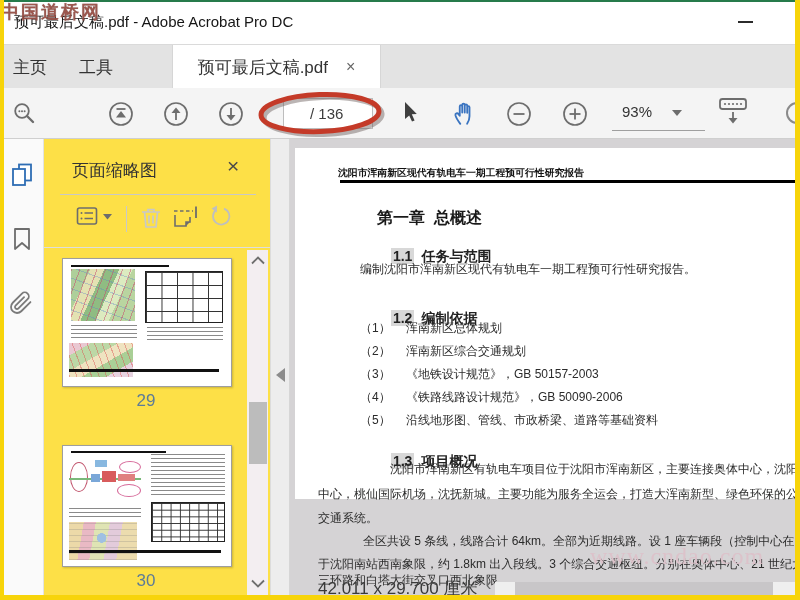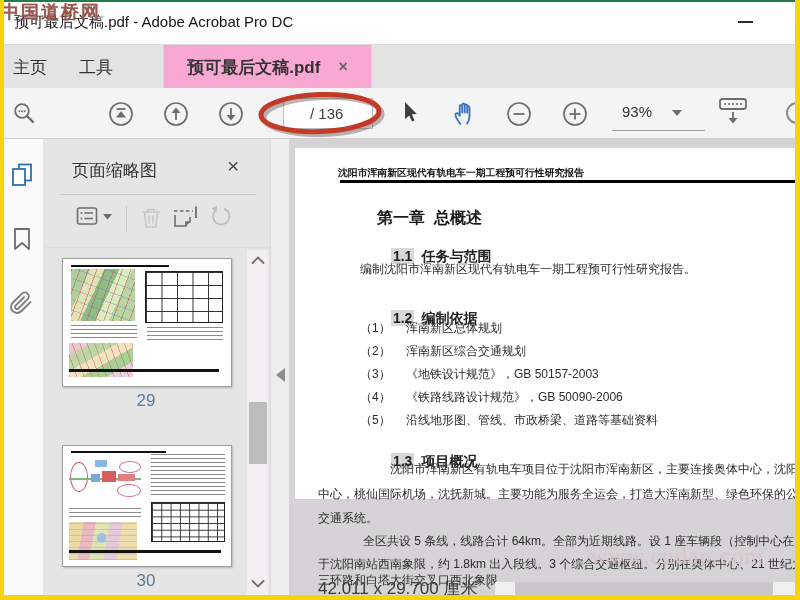--- a/index.html
+++ b/index.html
@@ -21,21 +21,21 @@
   #min-btn .dash{position:absolute;left:3px;top:6px;width:15px;height:2px;background:#2b2b2b;}
   #wm-tl{position:absolute;left:1px;top:0px;z-index:55;font-size:18px;font-weight:700;
     letter-spacing:2px;color:rgba(150,70,60,0.85);text-shadow:0 0 1px rgba(120,120,120,.6);white-space:pre;}
 
   
   #tabbar{position:absolute;left:0;top:44px;width:800px;height:44px;background:#e3e3e3;border-top:1px solid #dadada;box-sizing:border-box;}
   .tab{position:absolute;top:0;height:44px;display:flex;align-items:center;justify-content:center;
     font-size:17px;color:#333;cursor:pointer;}
   #tab-home{left:0;width:60px;}
   #tab-tools{left:60px;width:72px;}
-  #tab-doc{left:163px;width:209px;background:#f9a8d4;border-left:1px solid #d6d6d6;border-right:1px solid #d6d6d6;box-sizing:border-box;font-weight:bold;}
+  #tab-doc{left:172px;width:209px;background:#ffffff;border-left:1px solid #d6d6d6;border-right:1px solid #d6d6d6;box-sizing:border-box;}
   #tab-doc .lbl{margin-right:16px;}
   #tab-doc .x{font-size:16px;color:#666;margin-left:2px;}
   #help-btn{position:absolute;left:753px;top:51px;width:22px;height:22px;border:2px solid #6a6a6a;border-radius:50%;
     display:flex;align-items:center;justify-content:center;font-size:14px;font-weight:700;color:#6a6a6a;cursor:pointer;}
 
   
   #toolbar{position:absolute;left:0;top:88px;width:800px;height:51px;background:#f4f4f4;border-bottom:1px solid #cfcfcf;box-sizing:border-box;}
   .tbtn{position:absolute;cursor:pointer;}
   #page-box{position:absolute;left:283px;top:10px;width:90px;height:31px;background:#fff;border:1px solid #bdbdbd;box-sizing:border-box;
     font-size:15px;color:#3c3c3c;display:flex;align-items:center;padding-left:26px;cursor:text;}
@@ -43,21 +43,21 @@
   #zoom-underline{position:absolute;left:612px;top:42px;width:93px;height:1px;background:#9f9f9f;}
   #edge-circle{position:absolute;left:786px;top:14px;width:22px;height:22px;border:2px solid #8a8a8a;border-radius:50%;box-sizing:border-box;}
   #red-ellipse{position:absolute;left:255px;top:88px;z-index:40;pointer-events:none;}
 
   
   #main{position:absolute;left:0;top:139px;width:800px;height:456px;}
 
   #rail{position:absolute;left:0;top:0;width:44px;height:456px;background:#fafafa;border-right:1px solid #e2e2e2;box-sizing:border-box;}
   .rail-btn{position:absolute;left:9px;cursor:pointer;}
 
-  #panel{position:absolute;left:44px;top:0;width:226px;height:456px;background:#e5e5e5;}
+  #panel{position:absolute;left:44px;top:0;width:226px;height:456px;background:#fde047;}
   #panel-title{position:absolute;left:28px;top:20px;font-size:17px;color:#333;}
   #panel-close{position:absolute;left:183px;top:15px;font-size:21px;color:#4a4a4a;cursor:pointer;}
   #panel-sep{position:absolute;left:16px;top:55px;width:196px;height:1px;background:#c8c8c8;}
   #panel-toolsep{position:absolute;left:82px;top:67px;width:1px;height:26px;background:#c9c9c9;}
   #panel-bottomsep{position:absolute;left:0px;top:108px;width:226px;height:1px;background:#dedede;}
 
   
   .thumb-page{position:absolute;left:18px;width:168px;background:#fff;border:1px solid #9e9e9e;
     box-shadow:1px 1px 2px rgba(0,0,0,.2);cursor:pointer;}
   .thumb-label{position:absolute;width:168px;left:18px;text-align:center;font-size:17px;color:#5d7b97;}

